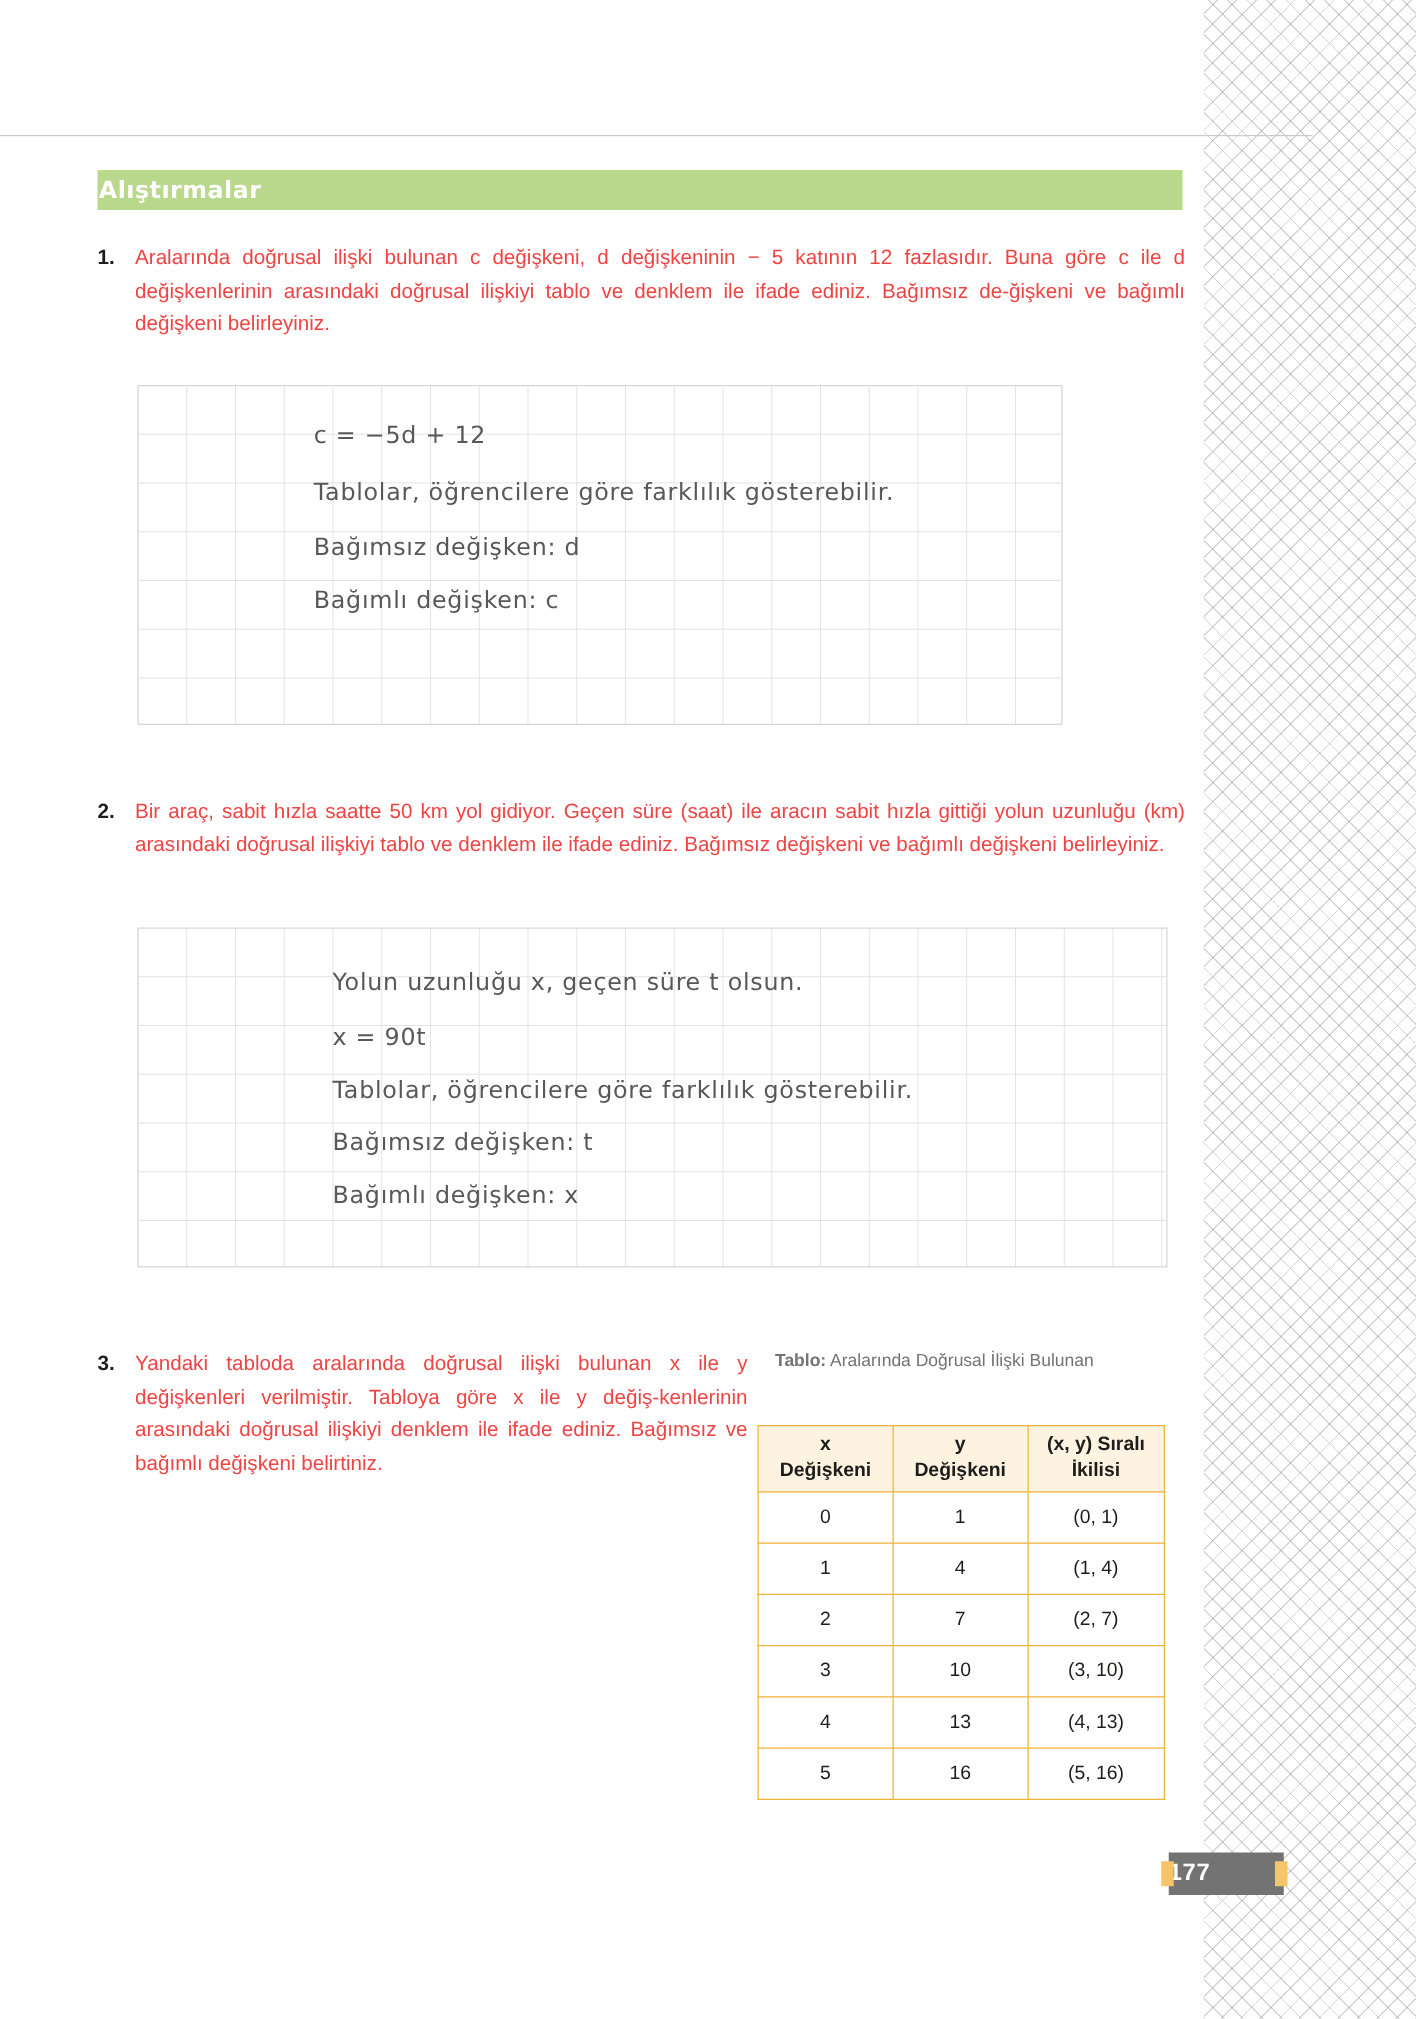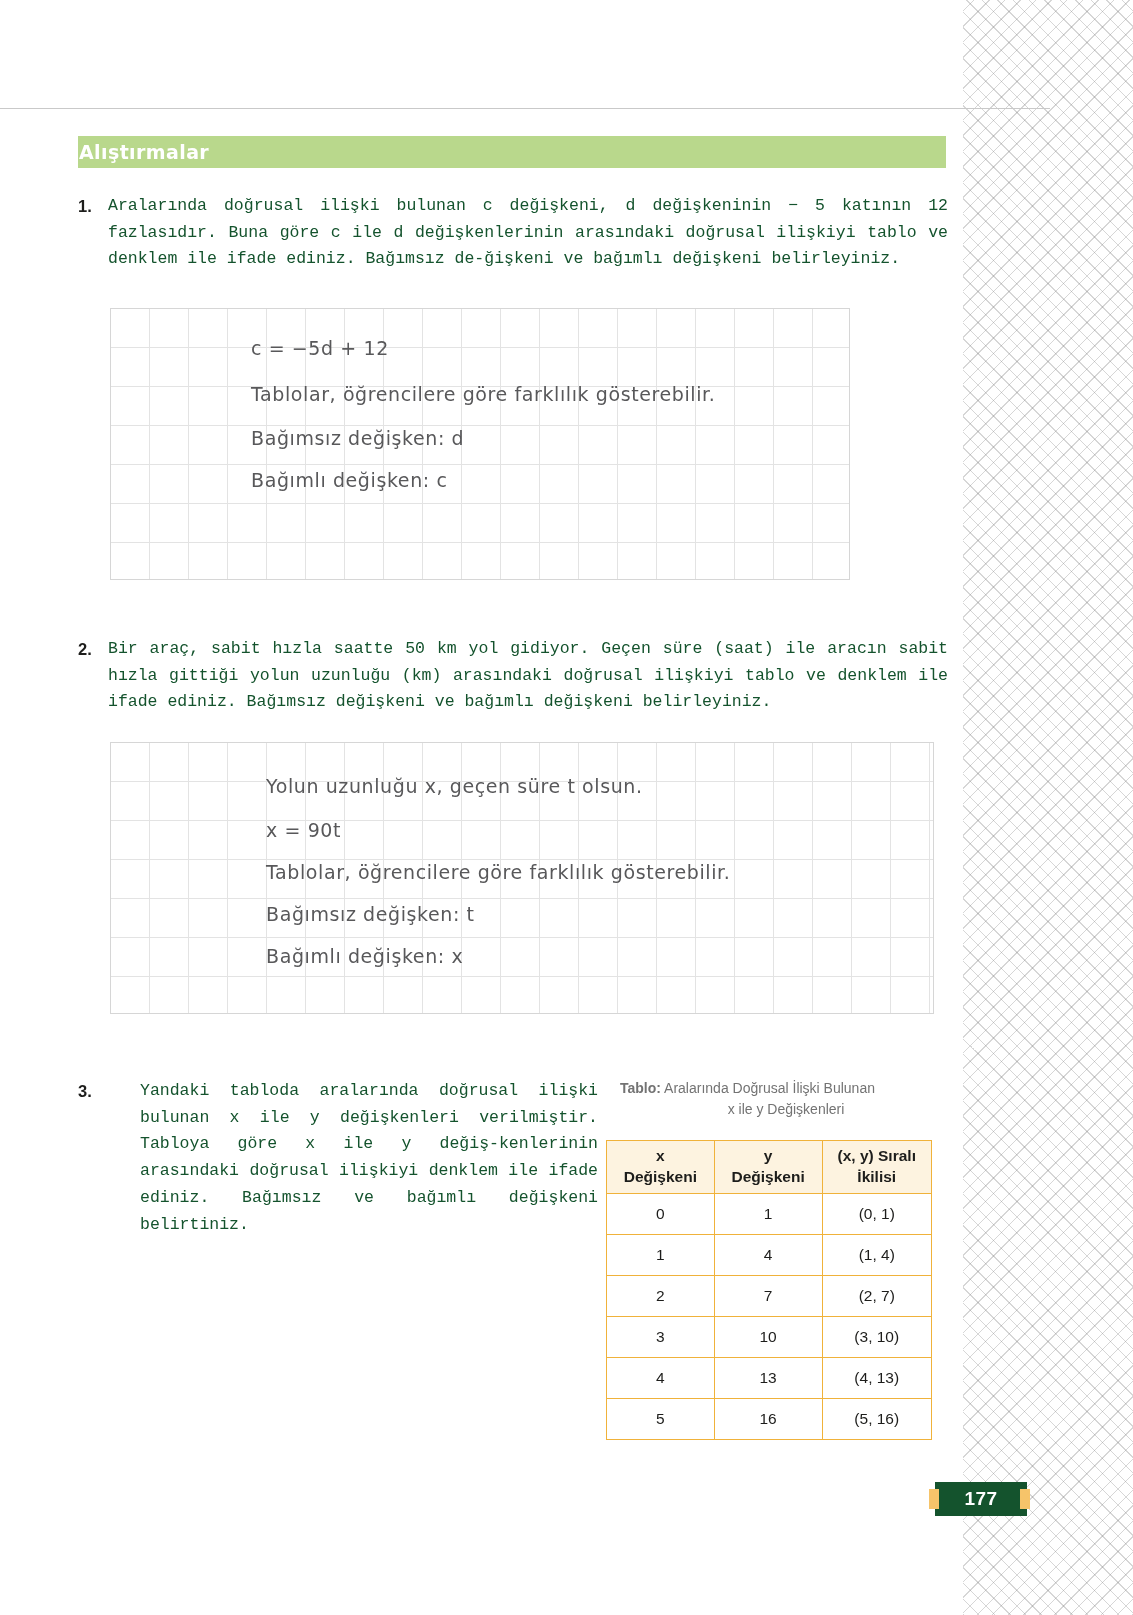--- a/index.html
+++ b/index.html
@@ -76,34 +76,33 @@
     font-size: 16.5px;
     font-weight: bold;
     color: #1d1d1b;
     width: 30px;
     flex: 0 0 30px;
     text-align: left;
     line-height: 1.62;
   }
   .q-text {
     font-size: 16.5px;
-    color: #14532d;
+    color: #ef4444;
     line-height: 1.62;
     text-align: justify;
-    font-family: Liberation Mono, monospace;
   }
 
   #q1 { left: 78px; top: 193px; width: 872px; }
   #q1 .q-text { width: 840px; }
 
   #q2 { left: 78px; top: 636px; width: 872px; }
   #q2 .q-text { width: 840px; }
 
   #q3 { left: 78px; top: 1078px; width: 520px; }
-  #q3 .q-text { width: 490px; margin-left: 32px; }
+  #q3 .q-text { width: 490px; }
 
   
   .grid-box {
     position: absolute;
     border: 1px solid #d6d6d6;
     background-image:
       linear-gradient(to right, #e3e3e3 1px, transparent 1px),
       linear-gradient(to bottom, #e3e3e3 1px, transparent 1px);
     background-size: 39px 39px;
     background-position: -1px -1px;
@@ -166,24 +165,24 @@
   table.data col.c2 { width: 108px; }
   table.data col.c3 { width: 110px; }
 
   
   .page-tab {
     position: absolute;
     left: 935px;
     top: 1482px;
     width: 92px;
     height: 34px;
-    background: #14532d;
+    background: #737373;
     display: flex;
     align-items: center;
-    justify-content: center;
+    justify-content: flex-start;
     z-index: 5;
   }
   .page-tab .pn {
     color: #ffffff;
     font-size: 19px;
     font-weight: bold;
     letter-spacing: 0.5px;
   }
   .tab-notch-l {
     position: absolute;
@@ -245,21 +244,20 @@
   <div class="question" id="q3">
     <span class="q-num">3.</span>
     <span class="q-text">Yandaki tabloda aralarında doğrusal ilişki bulunan x ile y değişkenleri verilmiştir. Tabloya göre x ile y değiş-kenlerinin arasındaki doğrusal ilişkiyi denklem ile ifade ediniz. Bağımsız ve bağımlı değişkeni belirtiniz.</span>
   </div>
 
 
   <div class="tbl-caption">
     <div class="first-line">
       <span class="lead">Tablo:</span><span> Aralarında Doğrusal İlişki Bulunan</span>
     </div>
-    <div>x ile y Değişkenleri</div>
   </div>
 
   <table class="data">
     <colgroup>
         <col class="c1">
         <col class="c2">
         <col class="c3">
       </colgroup>
     <thead>
       <tr>

